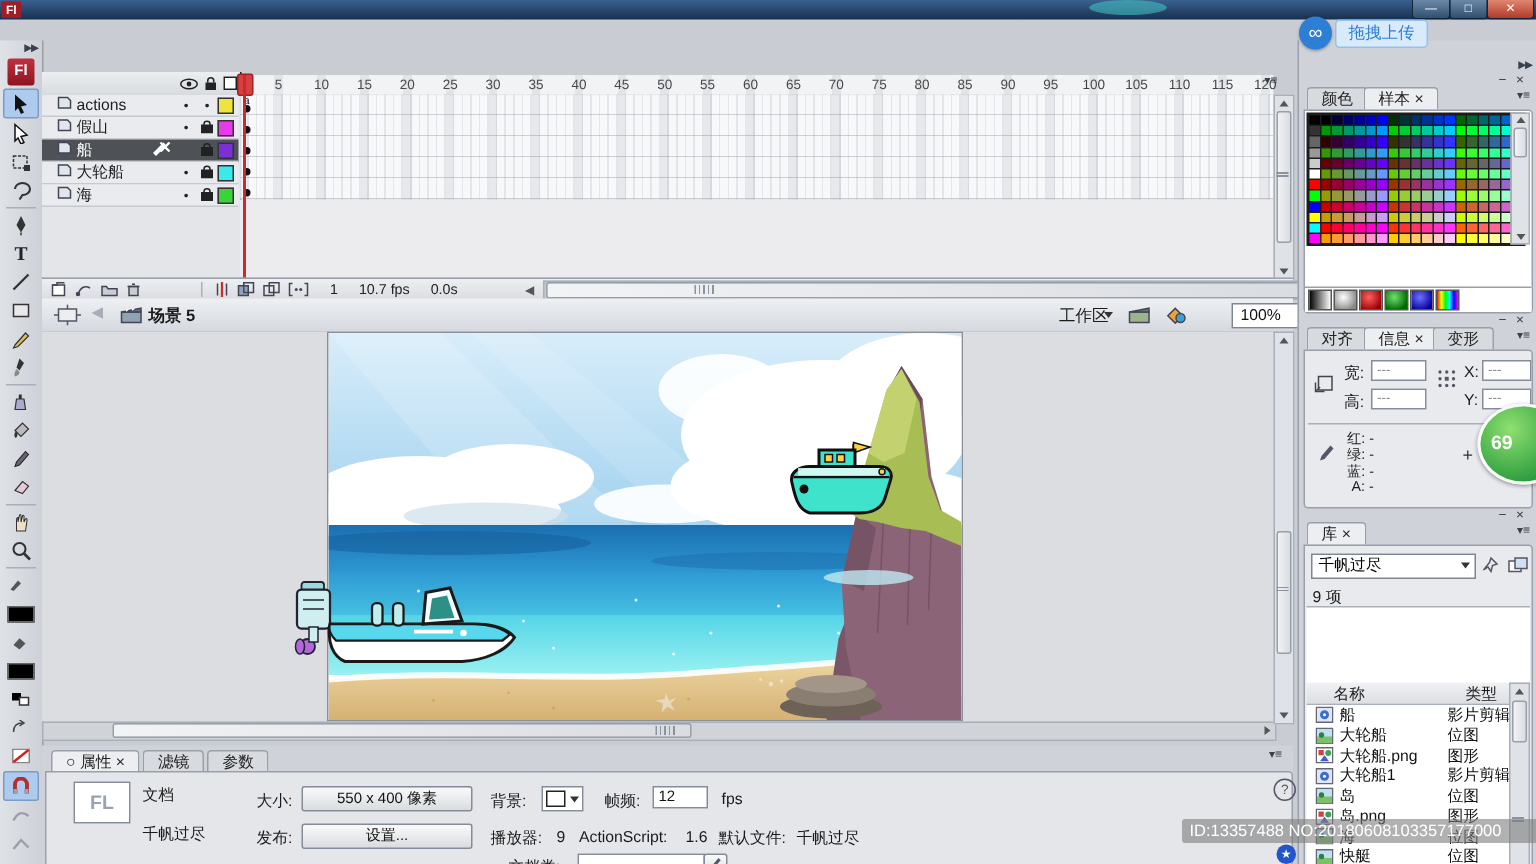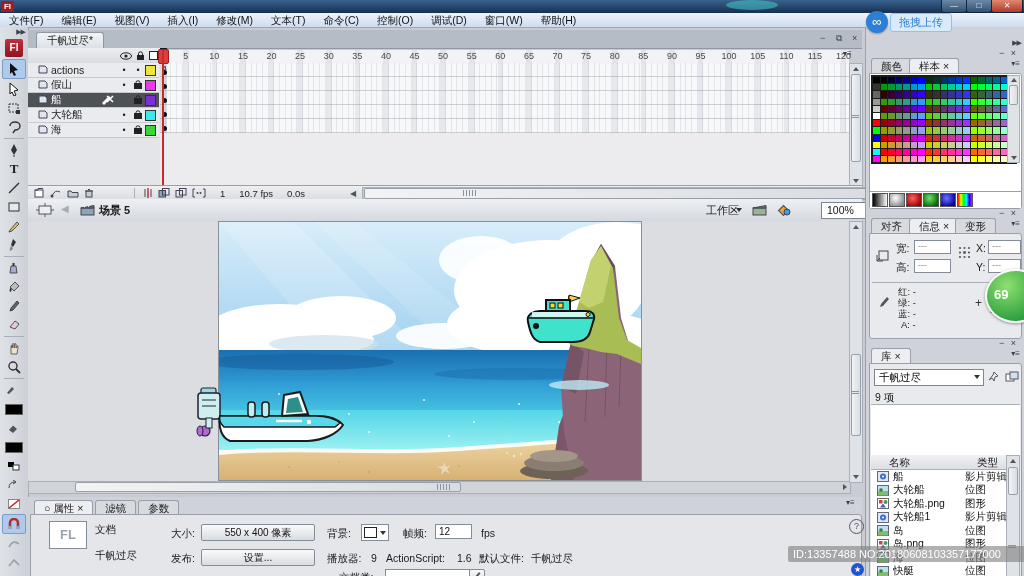--- a/index.html
+++ b/index.html
@@ -28,21 +28,21 @@
   .tsep{width:20px;height:1px;background:#aab0b8;margin:2px auto;}
   .fllogo{width:18px;height:18px;margin:3px auto 2px;background:linear-gradient(#c03040,#8c1620);color:#fff;
           font-weight:bold;font-size:10px;text-align:center;line-height:18px;border-radius:2px;}
   .collapse{font-size:7px;color:#39414d;text-align:right;padding:1px 3px 0 0;letter-spacing:-1px;}
   
   .tabrow{left:28px;top:30px;width:834px;height:18px;background:#b6bcc5;border-bottom:1px solid #8f97a2;}
   .doctab{position:absolute;left:8px;top:2px;height:15px;padding:0 10px;background:linear-gradient(#f2f4f6,#dde1e6);
           border:1px solid #8f97a2;border-bottom:none;border-radius:3px 3px 0 0;font-size:10.5px;line-height:15px;color:#222;}
   .docctl{position:absolute;top:3px;font-size:9px;color:#39414d;}
   
-  .tl-left{left:28px;top:48px;width:132px;height:137px;background:#e3e5e8;border-right:7px solid #0f172a;}
+  .tl-left{left:28px;top:48px;width:132px;height:137px;background:#e3e5e8;border-right:1px solid #0f172a;}
   .tl-colhead{position:absolute;left:0;top:0;width:132px;height:15px;background:linear-gradient(#eceef1,#d8dbdf);
               border-bottom:1px solid #aab0b8;}
   .layerrow{position:relative;height:14px;display:flex;align-items:center;border-bottom:1px solid #c6cacf;
             font-size:10.5px;color:#222;background:#e9ebee;}
   .layerrow.sel{background:#4e5257;color:#fff;}
   .layerrow .nm{flex:1;overflow:hidden;}
   .lcol{width:14px;text-align:center;flex:none;font-size:9px;}
   .swatchbox{width:9px;height:9px;border:1px solid #333;flex:none;margin-right:3px;}
   .ruler{left:160px;top:50px;width:689px;height:13px;font-size:9px;color:#444;background:#f2f3f5;
          border-bottom:1px solid #b9bec5;}
@@ -127,33 +127,20 @@
 
 <div id="root">
 
   <div class="abs titlebar">
     <div class="flbadge">Fl</div>
     <div class="winbtn abs" style="left:941px;width:24px;">—</div>
     <div class="winbtn abs" style="left:966px;width:24px;">□</div>
     <div class="winbtn close abs" style="left:991px;width:30px;">✕</div>
   </div>
 
-  <div class="abs menubar" id="menubar">
-      <div class="menuitem">文件(F)</div>
-      <div class="menuitem">编辑(E)</div>
-      <div class="menuitem">视图(V)</div>
-      <div class="menuitem">插入(I)</div>
-      <div class="menuitem">修改(M)</div>
-      <div class="menuitem">文本(T)</div>
-      <div class="menuitem">命令(C)</div>
-      <div class="menuitem">控制(O)</div>
-      <div class="menuitem">调试(D)</div>
-      <div class="menuitem">窗口(W)</div>
-      <div class="menuitem">帮助(H)</div>
-    </div>
 
   <div class="abs toolstrip">
     <div class="collapse">▶▶</div>
     <div class="fllogo">Fl</div>
     <div class="tool selected">
         <svg width="14" height="14">
           <path d="M3,1 L11,8 L7,9 L9,13 L7,14 L5,10 L3,12 Z" fill="#111"></path>
         </svg>
       </div>
     <div class="tool">
@@ -282,26 +269,20 @@
           <path d="M2,9 Q6,1 12,6" fill="none" stroke="#9aa0a8" stroke-width="1.6"></path>
         </svg>
       </div>
     <div class="tool">
         <svg width="14" height="12">
           <path d="M2,9 L7,3 L12,8" fill="none" stroke="#9aa0a8" stroke-width="1.6"></path>
         </svg>
       </div>
   </div>
 
-  <div class="abs tabrow">
-    <div class="doctab">千帆过尽*</div>
-    <div class="docctl" style="left:792px;">−</div>
-    <div class="docctl" style="left:808px;">⧉</div>
-    <div class="docctl" style="left:824px;">×</div>
-  </div>
 
   <div class="abs tl-left">
     <div class="tl-colhead">
       <svg class="abs" style="left:92px;top:4px;" width="12" height="8">
           <ellipse cx="6" cy="4" rx="5.5" ry="3.2" fill="none" stroke="#222"></ellipse>
           <circle cx="6" cy="4" r="1.6" fill="#222"></circle>
         </svg>
       <svg class="abs" style="left:108px;top:3px;" width="9" height="10">
           <rect x="1" y="4" width="7" height="5" fill="#222"></rect>
           <path d="M2.5,4 V2.8 a2,2 0 0 1 4,0 V4" fill="none" stroke="#222"></path>

